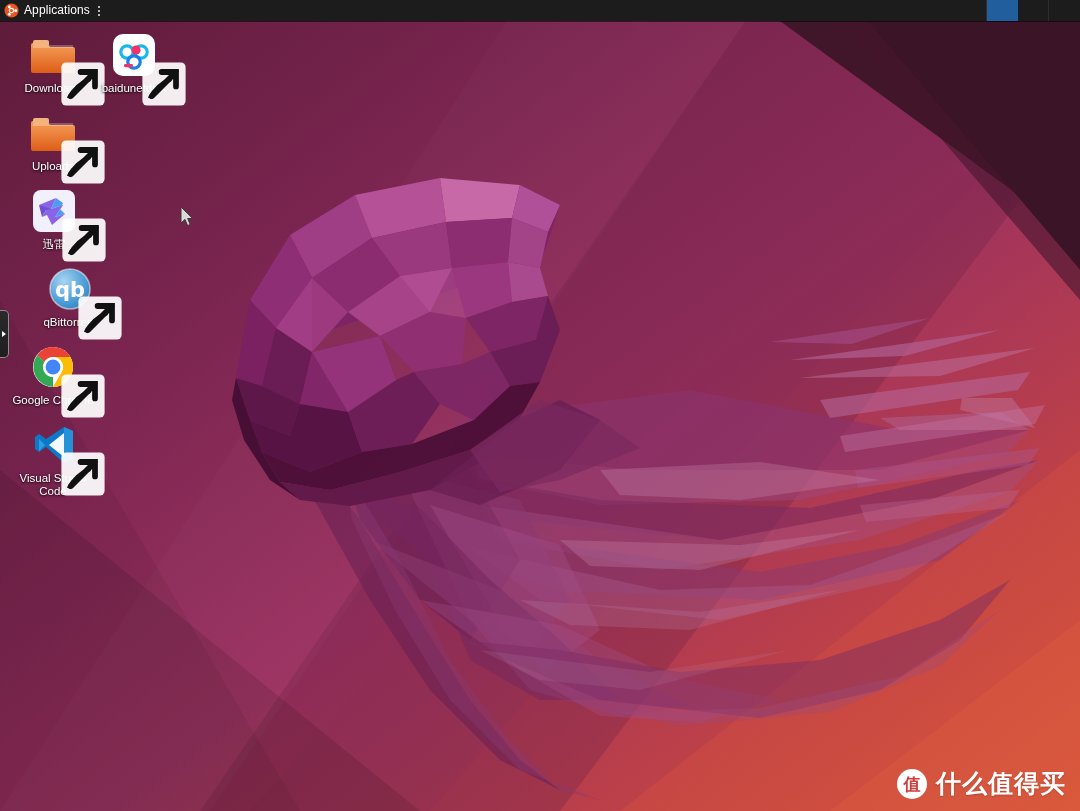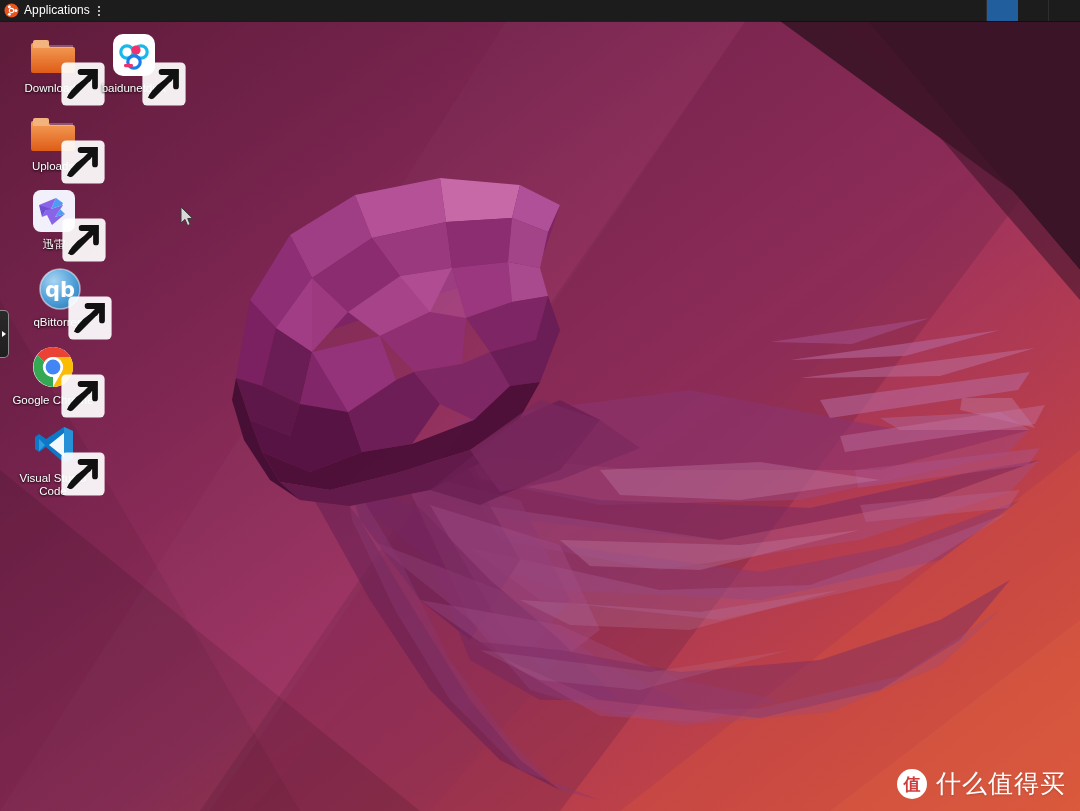--- a/index.html
+++ b/index.html
@@ -177,21 +177,21 @@
     color: #cf3c3c;
     font-size: 17px;
     font-weight: bold;
     line-height: 30px;
     text-align: center;
     font-family: "DejaVu Sans", "Liberation Sans", sans-serif;
   }
   #watermark .wm-text {
     color: #ffffff;
     font-size: 25px;
-    font-weight: normal;
+    font-weight: bold;
     letter-spacing: 1px;
     font-family: "DejaVu Sans", "Liberation Sans", sans-serif;
     text-shadow: 0 1px 2px rgba(0,0,0,.18);
   }
 </style>
 </head>
 <body>
 
 <div id="screen">
 
@@ -448,21 +448,21 @@
           <svg viewBox="0 0 20 20" width="20" height="20" xmlns="http://www.w3.org/2000/svg">
             <rect x="1" y="1" width="18" height="18" rx="2" fill="#ffffff" opacity="0.92"></rect>
             <path d="M5 15 L15 5 M9 5 h6 v6" stroke="#111" stroke-width="2.4" fill="none" stroke-linecap="round"></path>
             <path d="M4 16 q3 -6 9 -8" stroke="#111" stroke-width="1.6" fill="none"></path>
           </svg>
         </span>
       </div>
       <div class="lbl">迅雷</div>
     </div>
 
-    <div class="dicon" style="left:12px; top:244px;">
+    <div class="dicon" style="left:22px; top:244px;">
       <div class="glyph">
         <svg viewBox="0 0 48 48" xmlns="http://www.w3.org/2000/svg">
           <defs>
               <radialGradient id="qbg" cx="0.35" cy="0.3" r="0.85">
             <stop offset="0%" stop-color="#a8d4f2"></stop>
                 <stop offset="60%" stop-color="#4e9fd8"></stop>
                 <stop offset="100%" stop-color="#2f78b5"></stop>
           </radialGradient>
             </defs>
           <circle cx="24" cy="24" r="20" fill="url(#qbg)"></circle>

